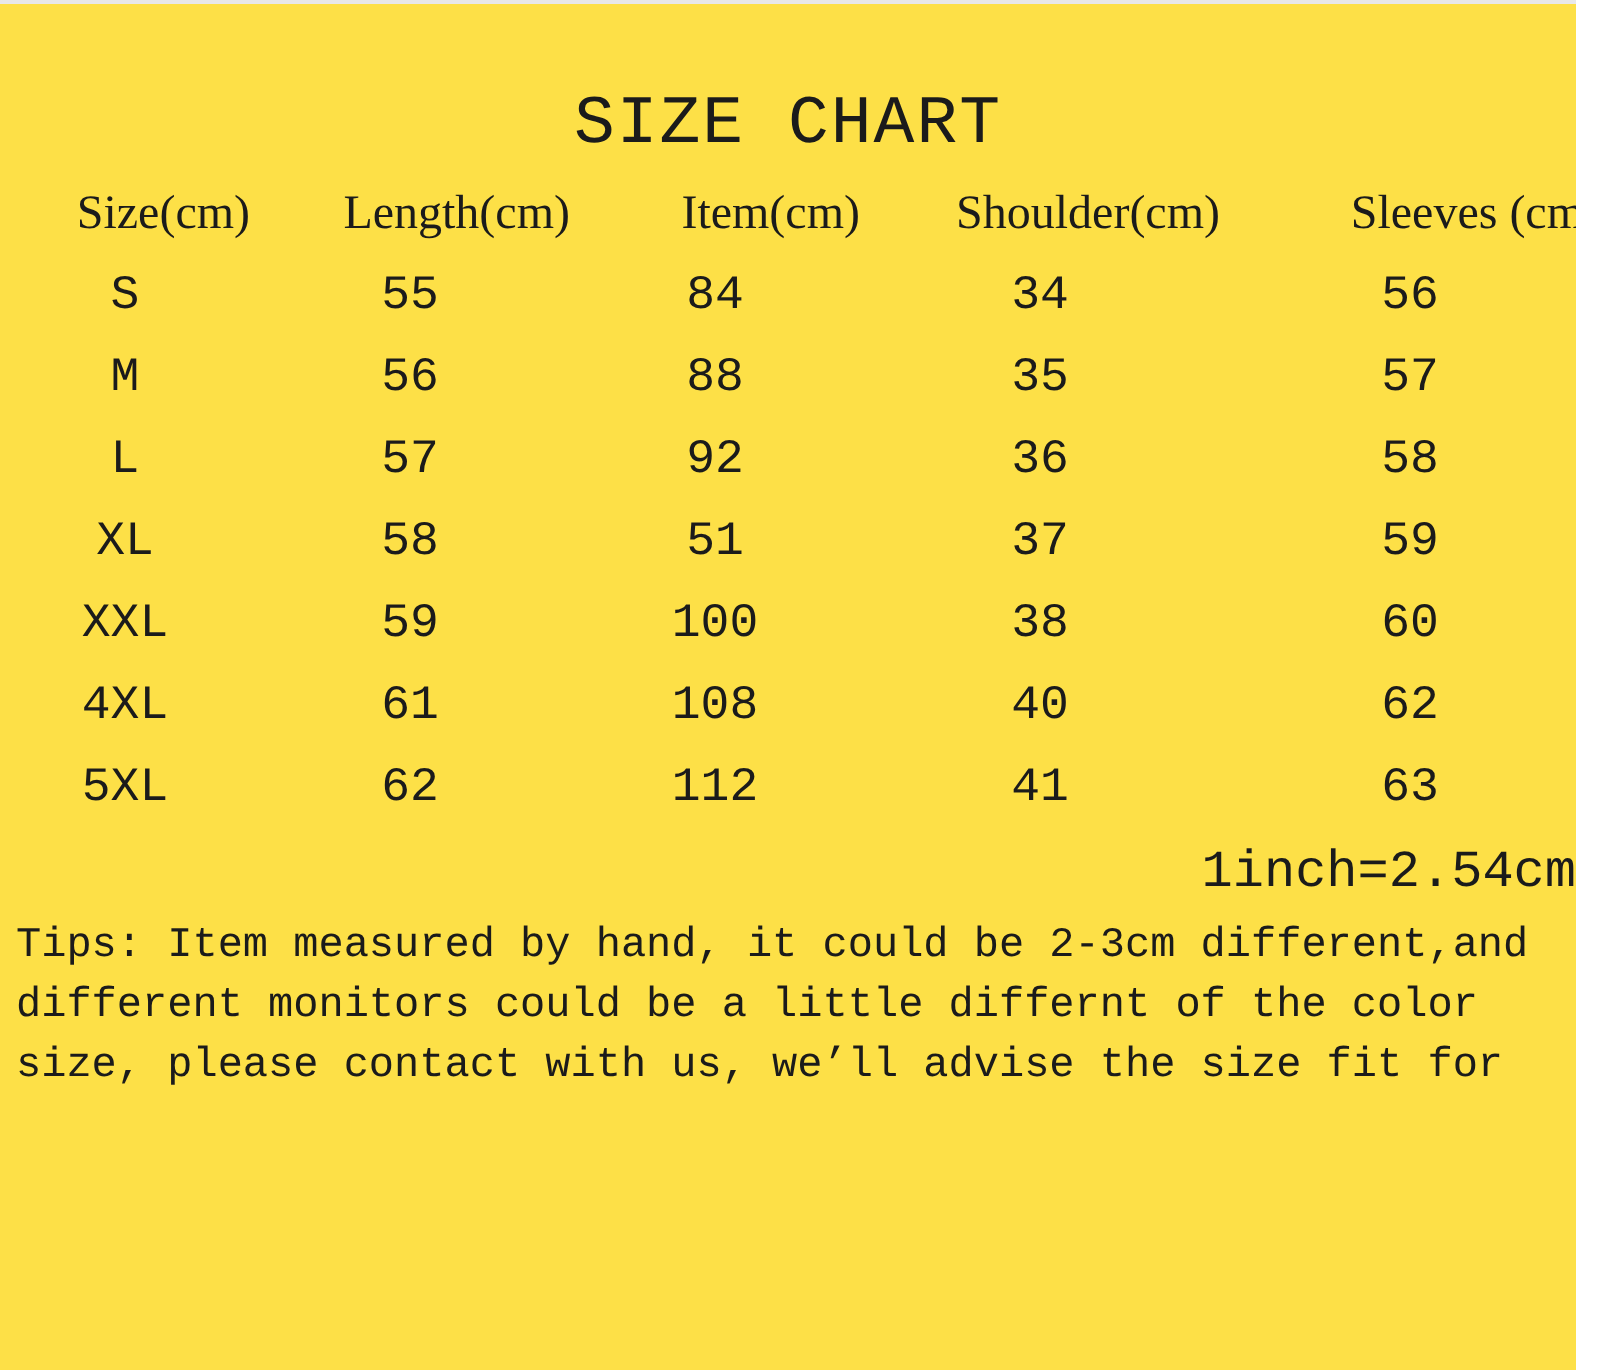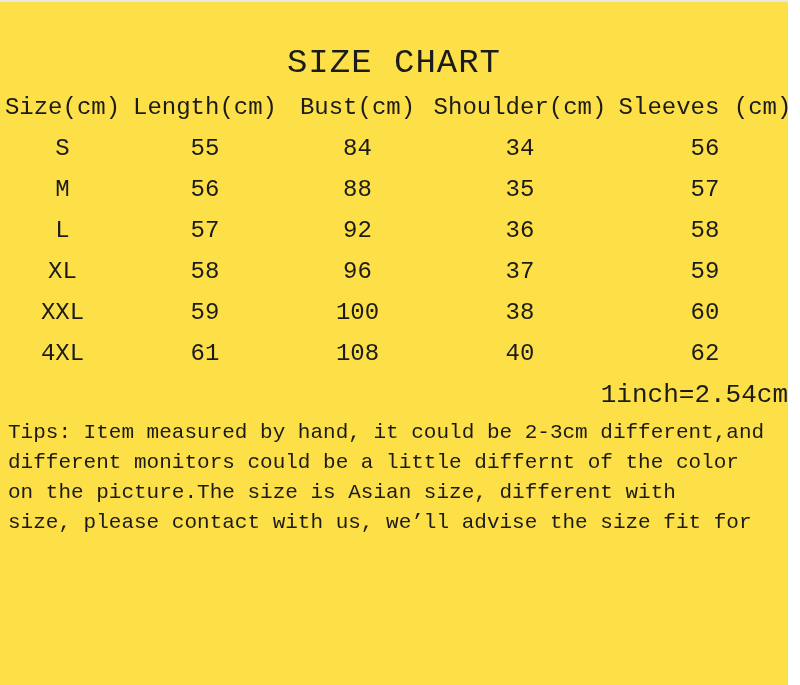--- a/index.html
+++ b/index.html
@@ -29,24 +29,25 @@
   }
   table.size-table {
     width: 100%;
     border-collapse: collapse;
     table-layout: fixed;
   }
   table.size-table th {
     font-weight: 400;
     font-size: 24px;
     height: 42px;
-    text-align: center;
+    text-align: right;
     vertical-align: middle;
     padding: 0;
     white-space: nowrap;
+    font-family: Liberation Serif, serif;
   }
   table.size-table td {
     font-size: 24px;
     height: 41px;
     text-align: center;
     vertical-align: middle;
     padding: 0;
     white-space: nowrap;
   }
   .conversion {
@@ -75,21 +76,21 @@
       <col style="width:125px">
       <col style="width:160px">
       <col style="width:145px">
       <col style="width:180px">
       <col style="width:190px">
     </colgroup>
     <thead>
       <tr>
         <th>Size(cm)</th>
         <th>Length(cm)</th>
-        <th>Bust(cm)</th>
+        <th>Item(cm)</th>
         <th>Shoulder(cm)</th>
         <th>Sleeves (cm)</th>
       </tr>
     </thead>
     <tbody>
       <tr>
         <td>S</td>
         <td>55</td>
         <td>84</td>
         <td>34</td>
@@ -105,43 +106,49 @@
       <tr>
         <td>L</td>
         <td>57</td>
         <td>92</td>
         <td>36</td>
         <td>58</td>
       </tr>
       <tr>
         <td>XL</td>
         <td>58</td>
-        <td>96</td>
+        <td>51</td>
         <td>37</td>
         <td>59</td>
       </tr>
       <tr>
         <td>XXL</td>
         <td>59</td>
         <td>100</td>
         <td>38</td>
         <td>60</td>
       </tr>
       <tr>
         <td>4XL</td>
         <td>61</td>
         <td>108</td>
         <td>40</td>
         <td>62</td>
       </tr>
+      <tr>
+        <td>5XL</td>
+        <td>62</td>
+        <td>112</td>
+        <td>41</td>
+        <td>63</td>
+      </tr>
     </tbody>
   </table>
 
   <div class="conversion">1inch=2.54cm</div>
 
   <div class="tips">
     <div class="tips-line">Tips: Item measured by hand, it could be 2-3cm different,and</div>
     <div class="tips-line">different monitors could be a little differnt of the color</div>
-    <div class="tips-line">on the picture.The size is Asian size, different with</div>
     <div class="tips-line">size, please contact with us, we’ll advise the size fit for</div>
   </div>
 
 </div>
 
 </body></html>

